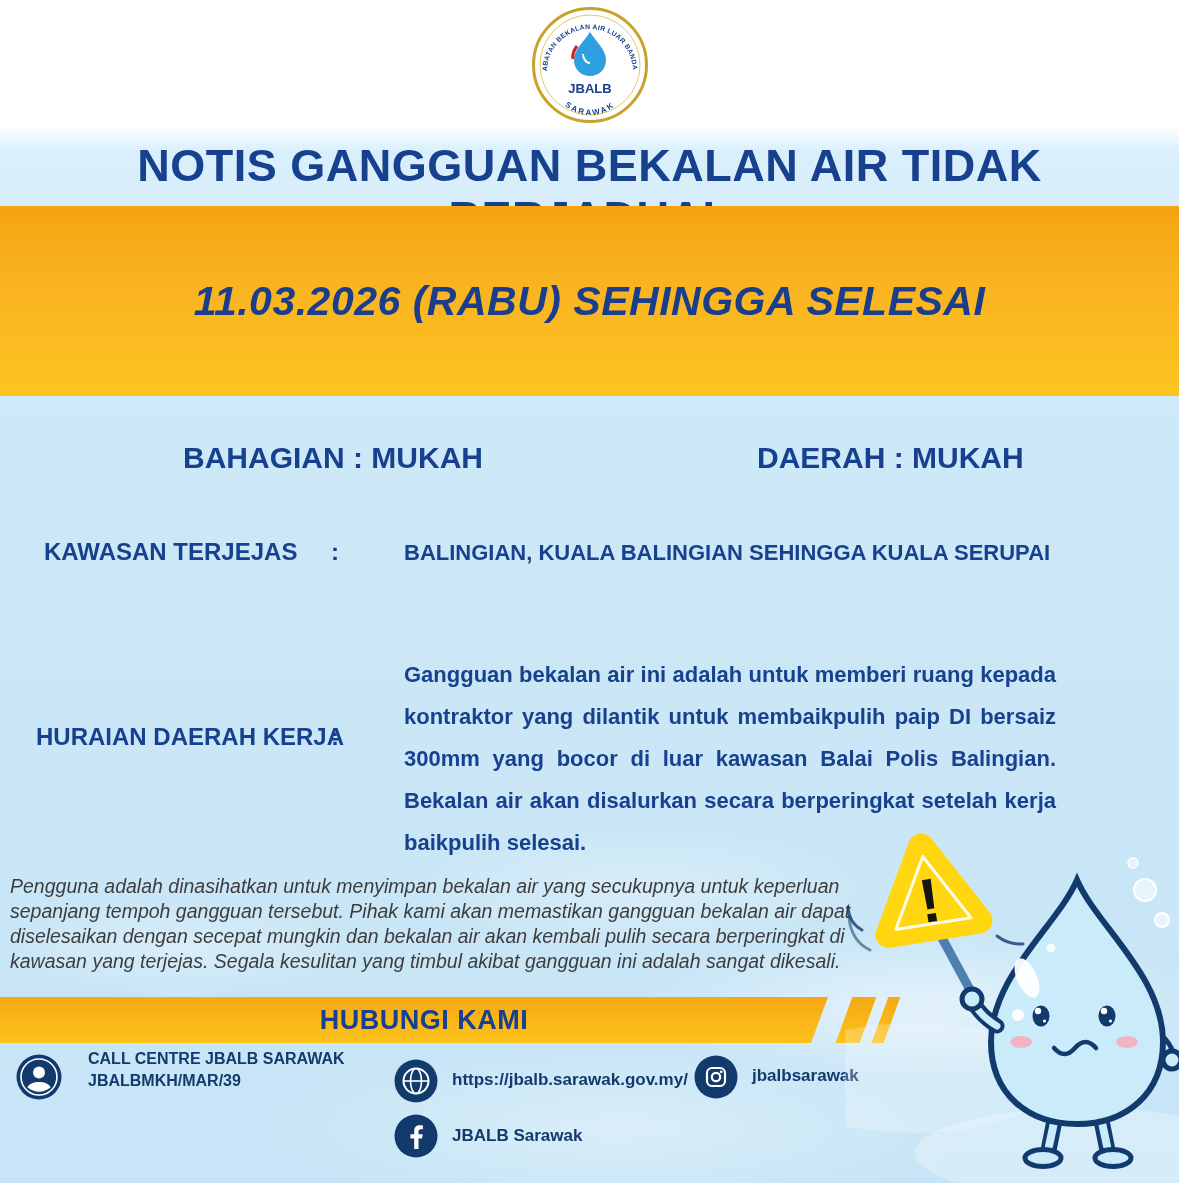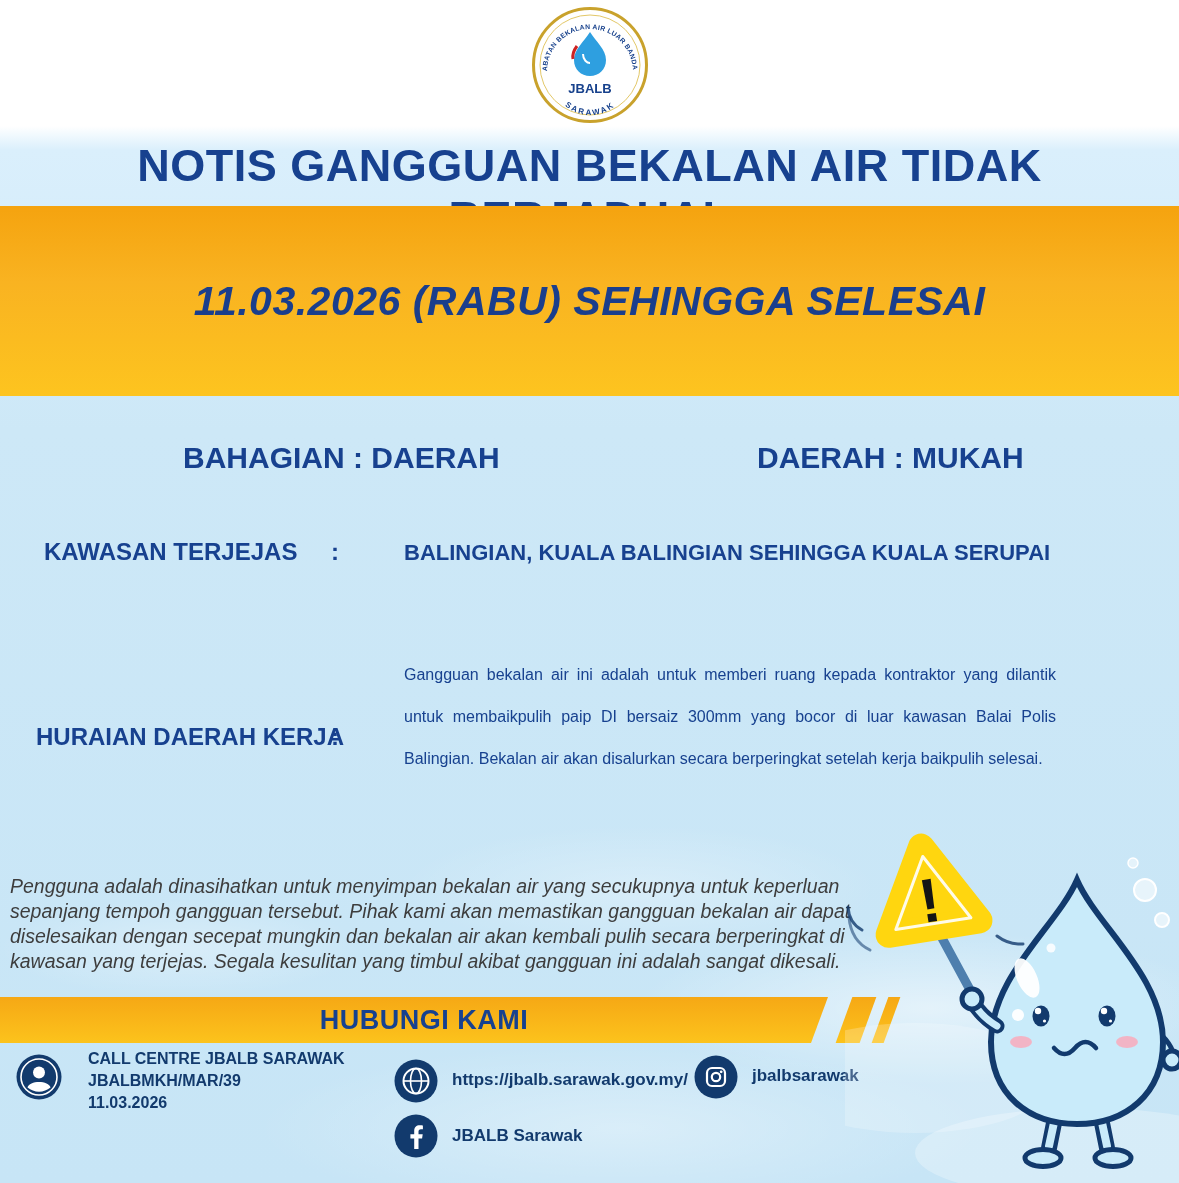--- a/index.html
+++ b/index.html
@@ -31,21 +31,21 @@
   .lbl { position:absolute; font-weight:bold; color:#17418f; }
   .bahagian { left:183px; top:441px; font-size:30px; }
   .daerah   { left:757px; top:441px; font-size:30px; }
   .kawasan-label { left:44px;  top:538px; font-size:24px; }
   .kawasan-colon { left:331px; top:538px; font-size:24px; }
   .kawasan-value { left:404px; top:540px; font-size:22px;text-align:center; }
   .huraian-label { left:36px;  top:723px; font-size:24px; }
   .huraian-colon { left:331px; top:723px; font-size:24px; }
   .huraian-value {
     position:absolute; left:404px; top:654px; width:652px;
-    font-size:16px; font-weight:normal; color:#17418f;
+    font-size:22px; font-weight:bold; color:#17418f;
     line-height:42px; text-align:justify;
   }
   .disclaimer {
     position:absolute; left:10px; top:874px; width:852px;
     font-size:19.5px; font-style:italic; color:#3d3d3d; line-height:25px;
   }
   .banner-main {
     position:absolute; left:0; top:997px; width:828px; height:46px;
     background:linear-gradient(180deg,#f6a815,#fcc31c);
     clip-path:polygon(0 0,100% 0,calc(100% - 17px) 100%,0 100%);
@@ -90,21 +90,21 @@
   </div>
 
   <div class="page-title">NOTIS GANGGUAN BEKALAN AIR TIDAK BERJADUAL</div>
 
   <div class="date-band">
     <div class="date-text">11.03.2026 (RABU) SEHINGGA SELESAI</div>
   </div>
 
   <div class="water-bg"></div>
 
-  <div class="lbl bahagian">BAHAGIAN : DAERAH</div>
+  <div class="lbl bahagian">BAHAGIAN : MUKAH</div>
   <div class="lbl kawasan-label">KAWASAN TERJEJAS</div>
 
   <div class="lbl daerah">DAERAH : MUKAH</div>
   <div class="lbl kawasan-colon">:</div>
   <div class="lbl kawasan-value">BALINGIAN, KUALA BALINGIAN SEHINGGA KUALA SERUPAI</div>
 
   <div class="lbl huraian-label">HURAIAN DAERAH KERJA</div>
   <div class="lbl huraian-colon">:</div>
   <div class="huraian-value">Gangguan bekalan air ini adalah untuk memberi ruang kepada kontraktor yang dilantik untuk membaikpulih paip DI bersaiz 300mm yang bocor di luar kawasan Balai Polis Balingian. Bekalan air akan disalurkan secara berperingkat setelah kerja baikpulih selesai.</div>
 
@@ -118,21 +118,20 @@
 
   <svg class="icon" style="left:16px; top:1054px;" width="46" height="46" viewBox="0 0 46 46">
     <circle cx="23" cy="23" r="22.5" fill="#123a6d"></circle>
     <circle cx="23" cy="23" r="18" fill="none" stroke="#ffffff" stroke-width="1.6"></circle>
     <circle cx="23" cy="18.5" r="6" fill="#ffffff"></circle>
     <path d="M11.5 33.5 c1.5 -7.5 21.5 -7.5 23 0 a18 18 0 0 1 -23 0 z" fill="#ffffff"></path>
   </svg>
   <div class="ft call-lines">
     <div>CALL CENTRE JBALB SARAWAK</div>
     <div>JBALBMKH/MAR/39</div>
-    <div>11.03.2026</div>
   </div>
 
   <svg class="icon" style="left:394px; top:1059px;" width="44" height="44" viewBox="0 0 44 44">
     <circle cx="22" cy="22" r="21.5" fill="#123a6d"></circle>
     <circle cx="22" cy="22" r="12.5" fill="none" stroke="#ffffff" stroke-width="2"></circle>
     <ellipse cx="22" cy="22" rx="5.5" ry="12.5" fill="none" stroke="#ffffff" stroke-width="1.6"></ellipse>
     <line x1="9.5" y1="22" x2="34.5" y2="22" stroke="#ffffff" stroke-width="1.6"></line>
   </svg>
   <div class="ft website-text">https://jbalb.sarawak.gov.my/</div>
 

